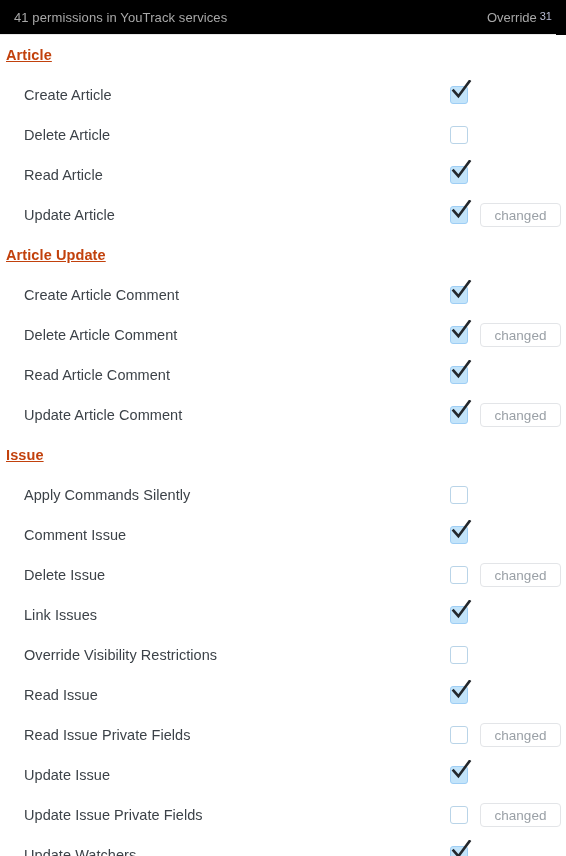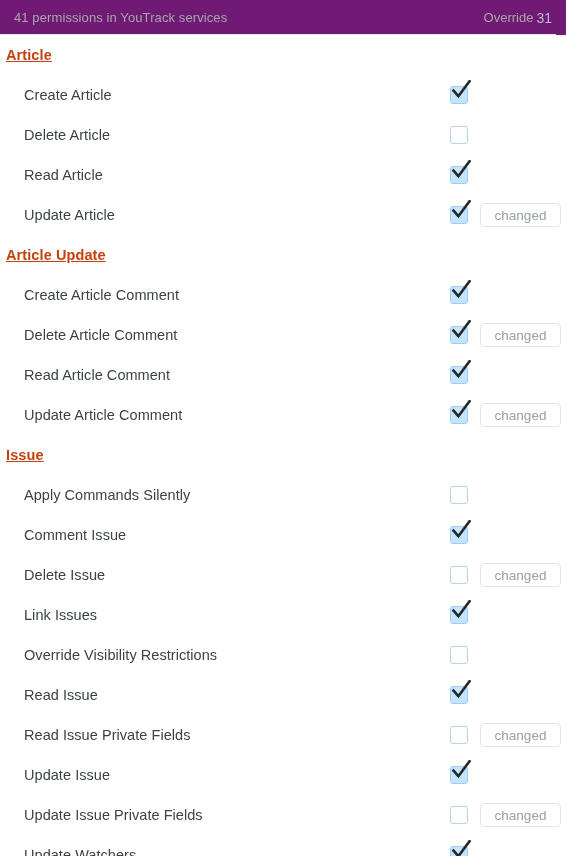--- a/index.html
+++ b/index.html
@@ -22,21 +22,21 @@
   }
 
   
   .header {
     position: relative;
     height: 35px;
     display: flex;
     align-items: center;
     justify-content: space-between;
     padding: 0 10px 0 14px;
-    background: #701a75;
+    background: #000000;
   }
   .header::after {
     content: "";
     position: absolute;
     left: 0;
     right: 10px;
     bottom: 0;
     height: 1px;
     background: #e8e8e8;
   }
@@ -51,21 +51,21 @@
     align-items: flex-start;
     gap: 3px;
     padding-right: 4px;
   }
   .header-service {
     font-size: 13px;
     color: #a8a8a8;
     white-space: nowrap;
   }
   .header-count {
-    font-size: 14px;
+    font-size: 11px;
     color: #b9bcd4;
     line-height: 1;
     position: relative;
     top: 1px;
   }
 
   
   .list {
     position: relative;
     width: 566px;

